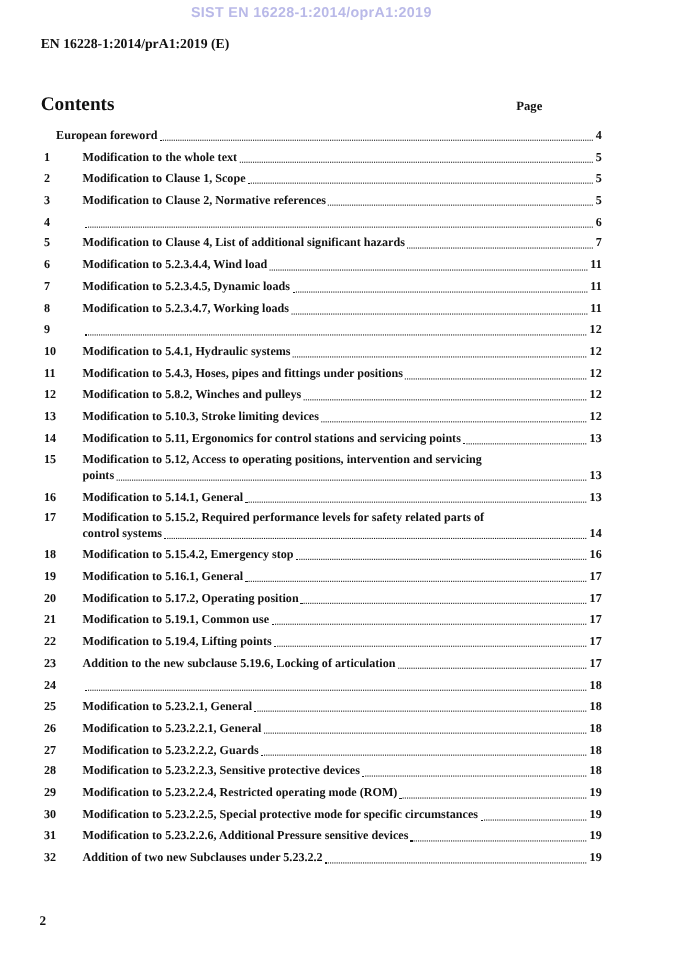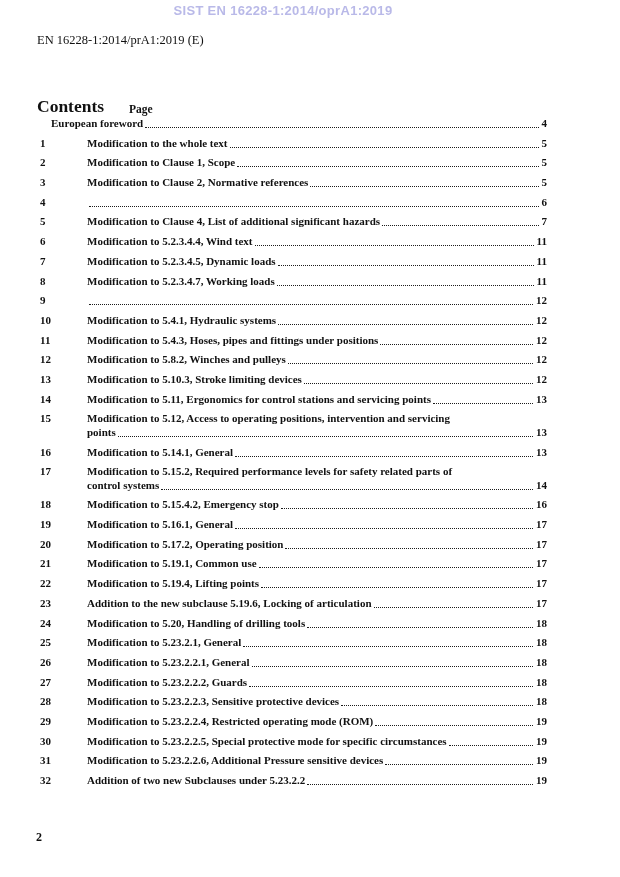--- a/index.html
+++ b/index.html
@@ -25,30 +25,30 @@
     font-family: "Liberation Sans", sans-serif;
     font-weight: bold;
     font-size: 13px;
     letter-spacing: 0.3px;
     color: #b9b9e8;
   }
   .docref {
     position: absolute;
     top: 33px;
     left: 37px;
-    font-weight: normal;
+    font-weight: bold;
     font-size: 12.5px;
   }
   .contents-head {
     position: absolute;
-    top: 96px;
+    top: 84px;
     left: 37px;
     right: 73px;
     display: flex;
-    justify-content: flex-start;
+    justify-content: space-between;
     align-items: flex-end;
   }
   .contents-title {
     font-weight: bold;
     font-size: 17.5px;
   }
   .page-label {
     font-weight: bold;
     font-size: 11.5px;
     padding-bottom: 2px;
@@ -66,21 +66,21 @@
     font-size: 11px;
     line-height: 13.5px;
     margin-bottom: 6.2px;
   }
   .toc-row .num {
     position: absolute;
     left: 3px;
     top: 0;
   }
   .toc-row .body {
-    margin-left: 50px;
+    margin-left: 38px;
   }
   .toc-row.no-num .body {
     margin-left: 14px;
   }
   .line {
     display: flex;
     align-items: flex-end;
   }
   .ttl {
     white-space: nowrap;
@@ -172,21 +172,21 @@
             <span class="ttl">Modification to Clause 4, List of additional significant hazards</span>
             <span class="leader"></span>
             <span class="pg">7</span>
           </div>
         </div>
       </div>
       <div class="toc-row">
         <span class="num">6</span>
         <div class="body">
           <div class="line">
-            <span class="ttl">Modification to 5.2.3.4.4, Wind text</span>
+            <span class="ttl">Modification to 5.2.3.4.4, Wind load</span>
             <span class="leader"></span>
             <span class="pg">11</span>
           </div>
         </div>
       </div>
       <div class="toc-row">
         <span class="num">7</span>
         <div class="body">
           <div class="line">
             <span class="ttl">Modification to 5.2.3.4.5, Dynamic loads</span>
@@ -353,21 +353,20 @@
             <span class="ttl">Addition to the new subclause 5.19.6, Locking of articulation</span>
             <span class="leader"></span>
             <span class="pg">17</span>
           </div>
         </div>
       </div>
       <div class="toc-row">
         <span class="num">24</span>
         <div class="body">
           <div class="line">
-            <span class="ttl">Modification to 5.20, Handling of drilling tools</span>
             <span class="leader"></span>
             <span class="pg">18</span>
           </div>
         </div>
       </div>
       <div class="toc-row">
         <span class="num">25</span>
         <div class="body">
           <div class="line">
             <span class="ttl">Modification to 5.23.2.1, General</span>

